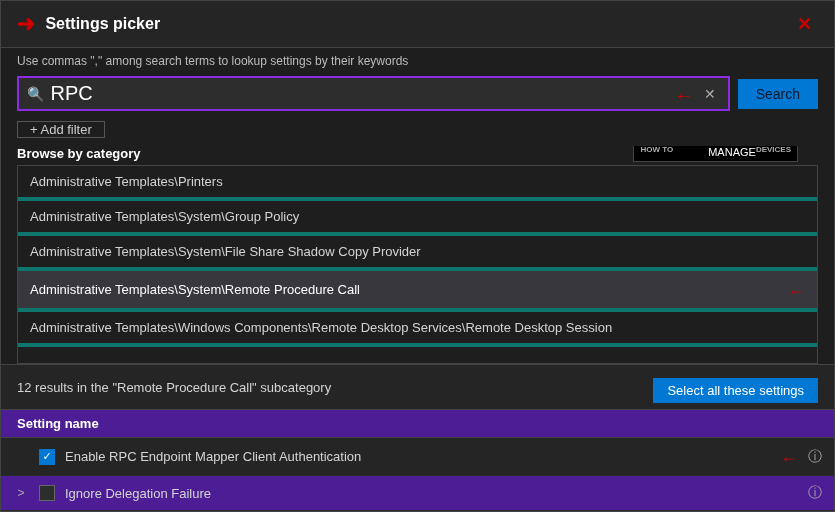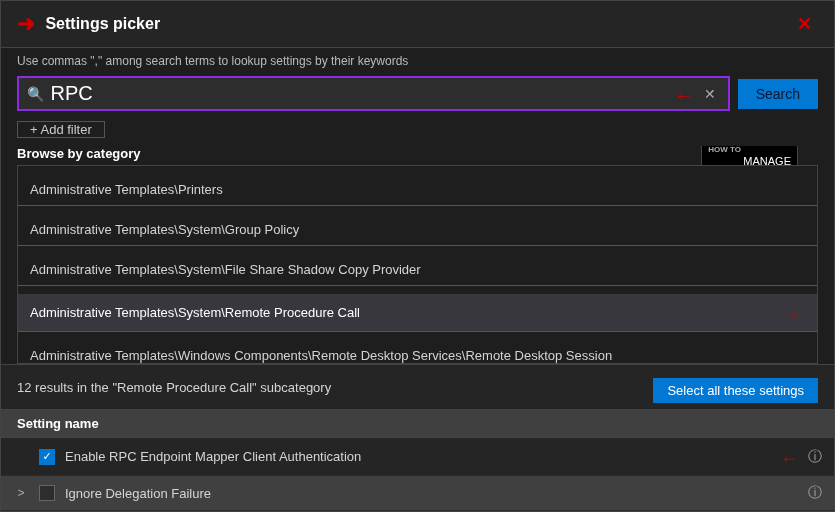--- a/index.html
+++ b/index.html
@@ -164,22 +164,21 @@
       background: #2d2d2d;
     }
     .category-list::-webkit-scrollbar-thumb {
       background: #666;
     }
     .category-item {
       padding: 8px 12px;
       font-size: 13px;
       color: #d4d4d4;
       cursor: pointer;
-      border-bottom: 1px solid #0f766e;
-      margin-top: 8px;
+      border-bottom: 4px solid #0f766e;
     }
     .category-item.selected {
       background: #37373d;
       color: #ffffff;
     }
     .category-item-row {
       display: flex;
       align-items: center;
       justify-content: space-between;
     }
@@ -198,21 +197,21 @@
     .select-all-btn {
       background: #0078d4;
       border: none;
       color: #ffffff;
       padding: 5px 14px;
       font-size: 13px;
       cursor: pointer;
       margin-top: 7px;
     }
     .settings-table {
-      background: #404040;
+      background: #4c1d95;
       border-top: 1px solid #444;
     }
     .settings-header {
       padding: 6px 16px;
       font-size: 13px;
       font-weight: 600;
       color: #ffffff;
       border-bottom: 1px solid #444;
     }
     .settings-row {
@@ -300,21 +299,21 @@
   </div>
 
   <div class="filter-row">
     <button class="add-filter-btn">+ Add filter</button>
   </div>
 
   <div class="browse-section">
     <div class="browse-label">
       <span>Browse by category</span>
       <div class="logo-badge">
-        <div style="display:flex;flex-direction:column;line-height:1.1;">
+        <div style="display:flex;flex-direction:row;line-height:1.1;">
           <span style="font-size:8px;color:#aaa;">HOW TO</span>
           <span style="font-size:11px;font-weight:normal;color:#fff;margin-left:35px;">MANAGE</span>
           <span style="font-size:8px;color:#aaa;">DEVICES</span>
         </div>
       </div>
     </div>
     <div class="category-list">
 
     <div class="category-item">
           <div class="category-item-row">

